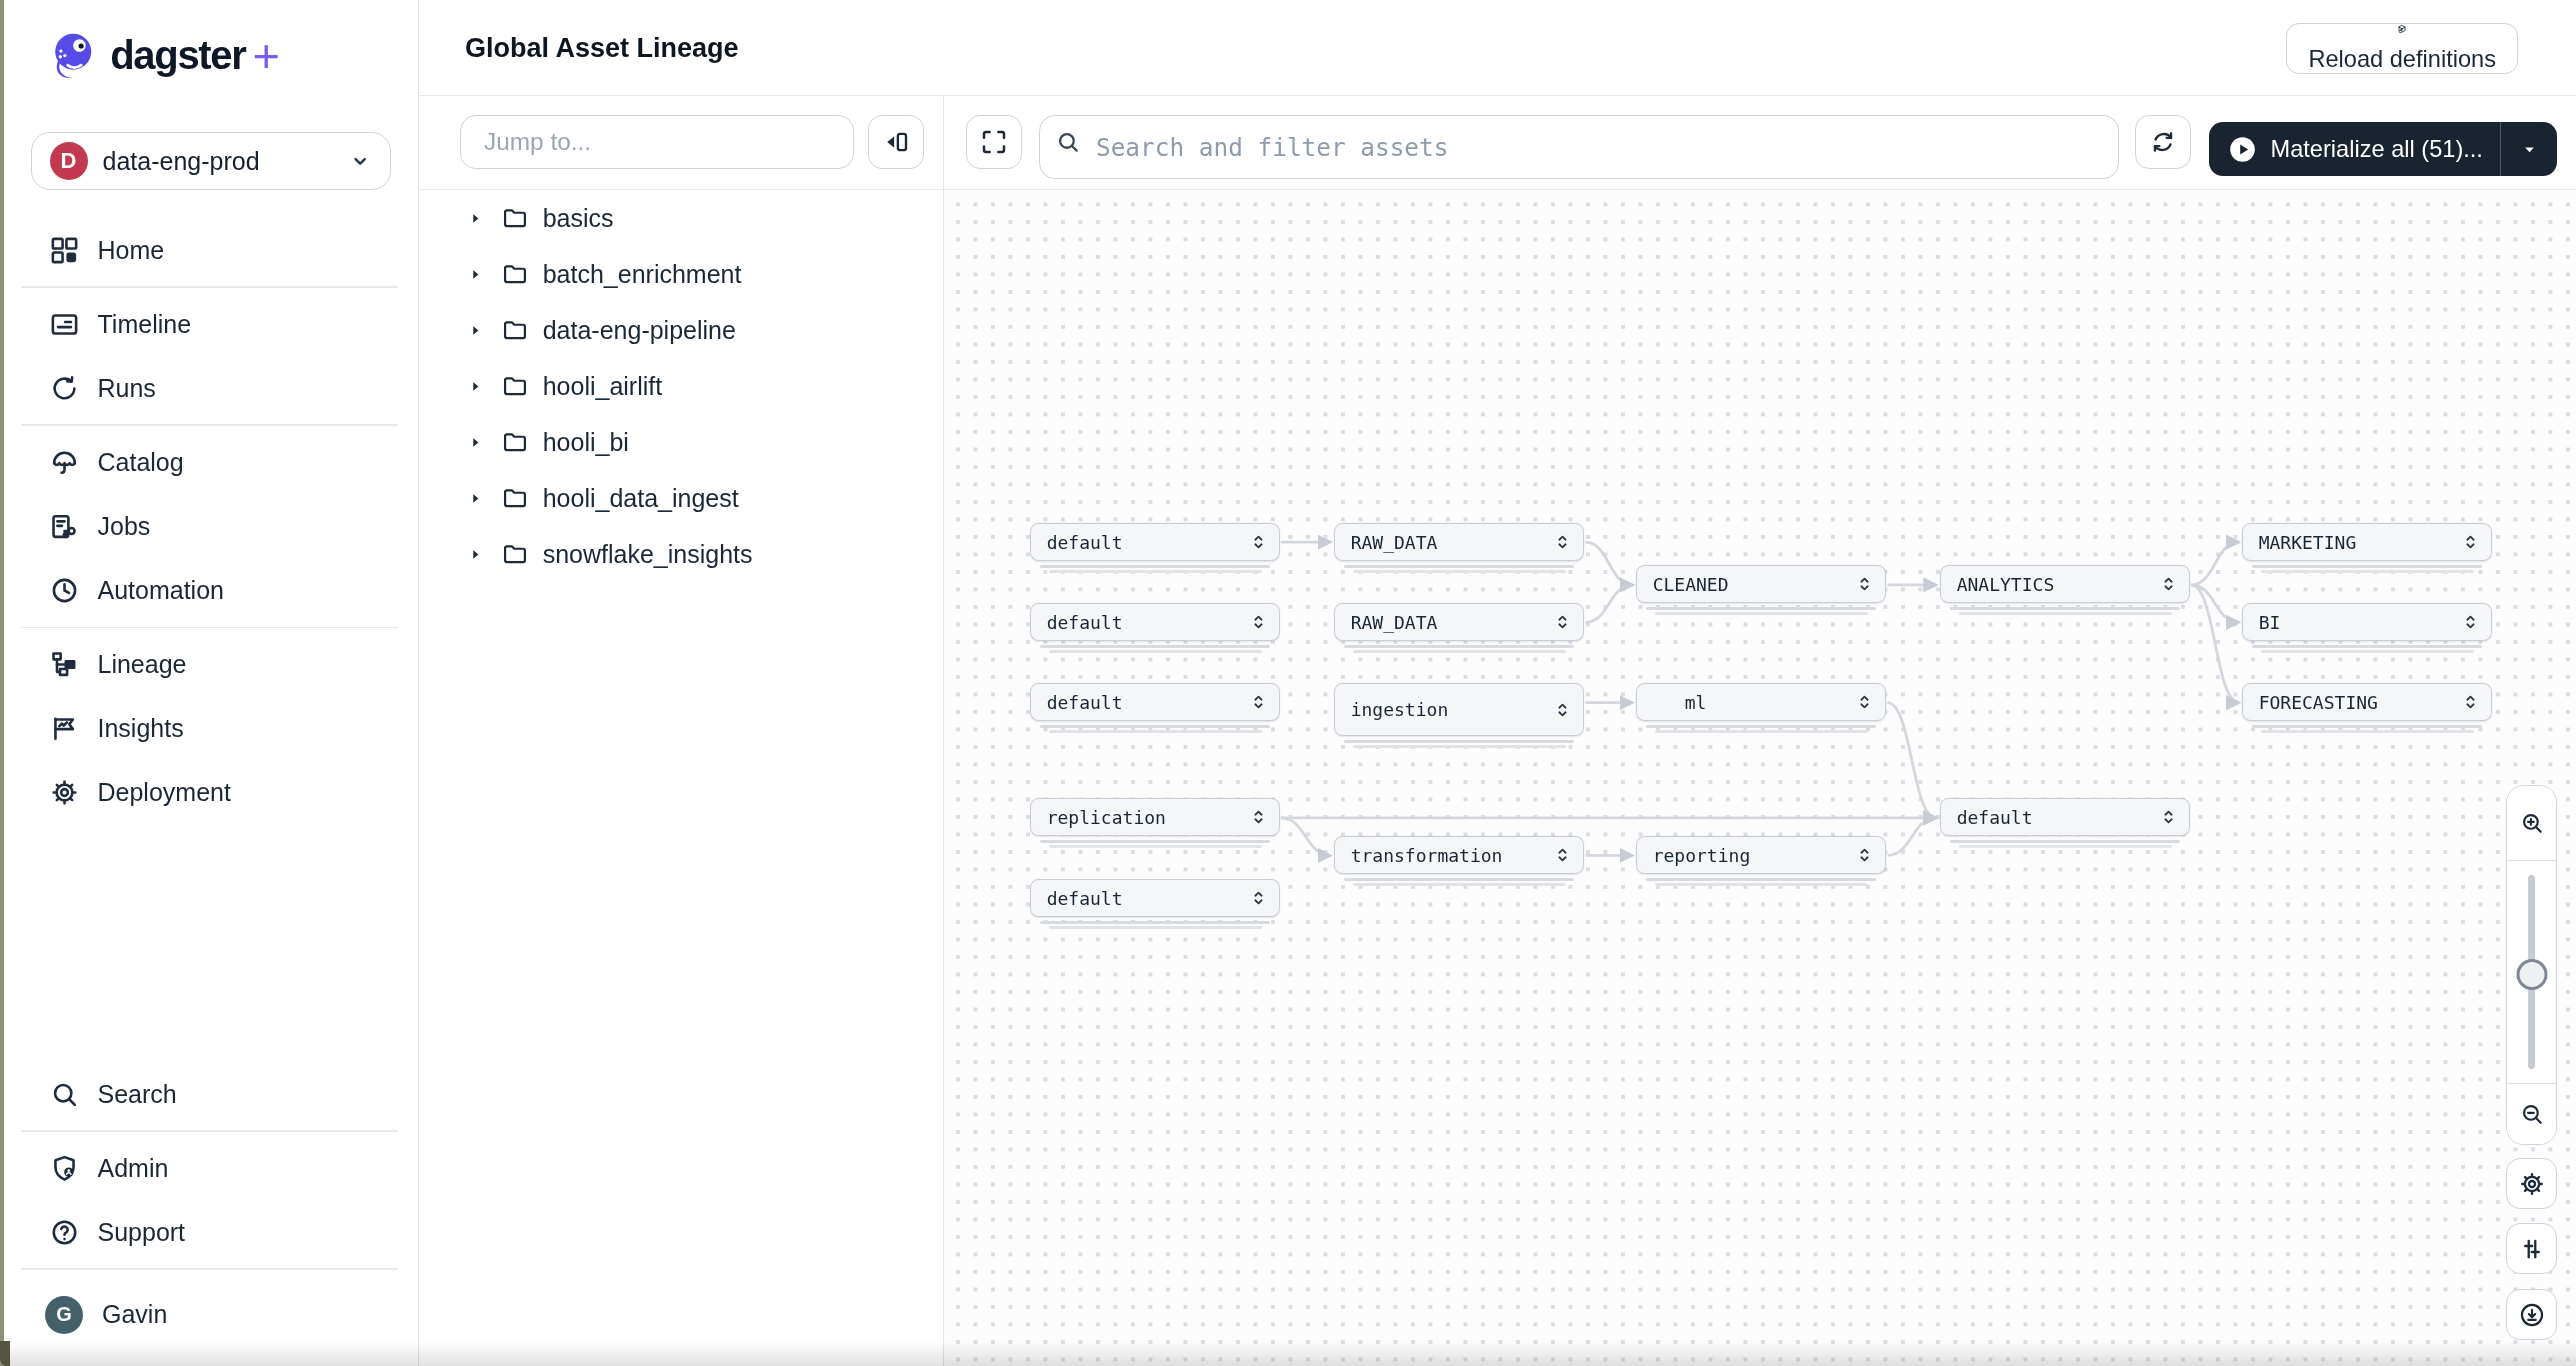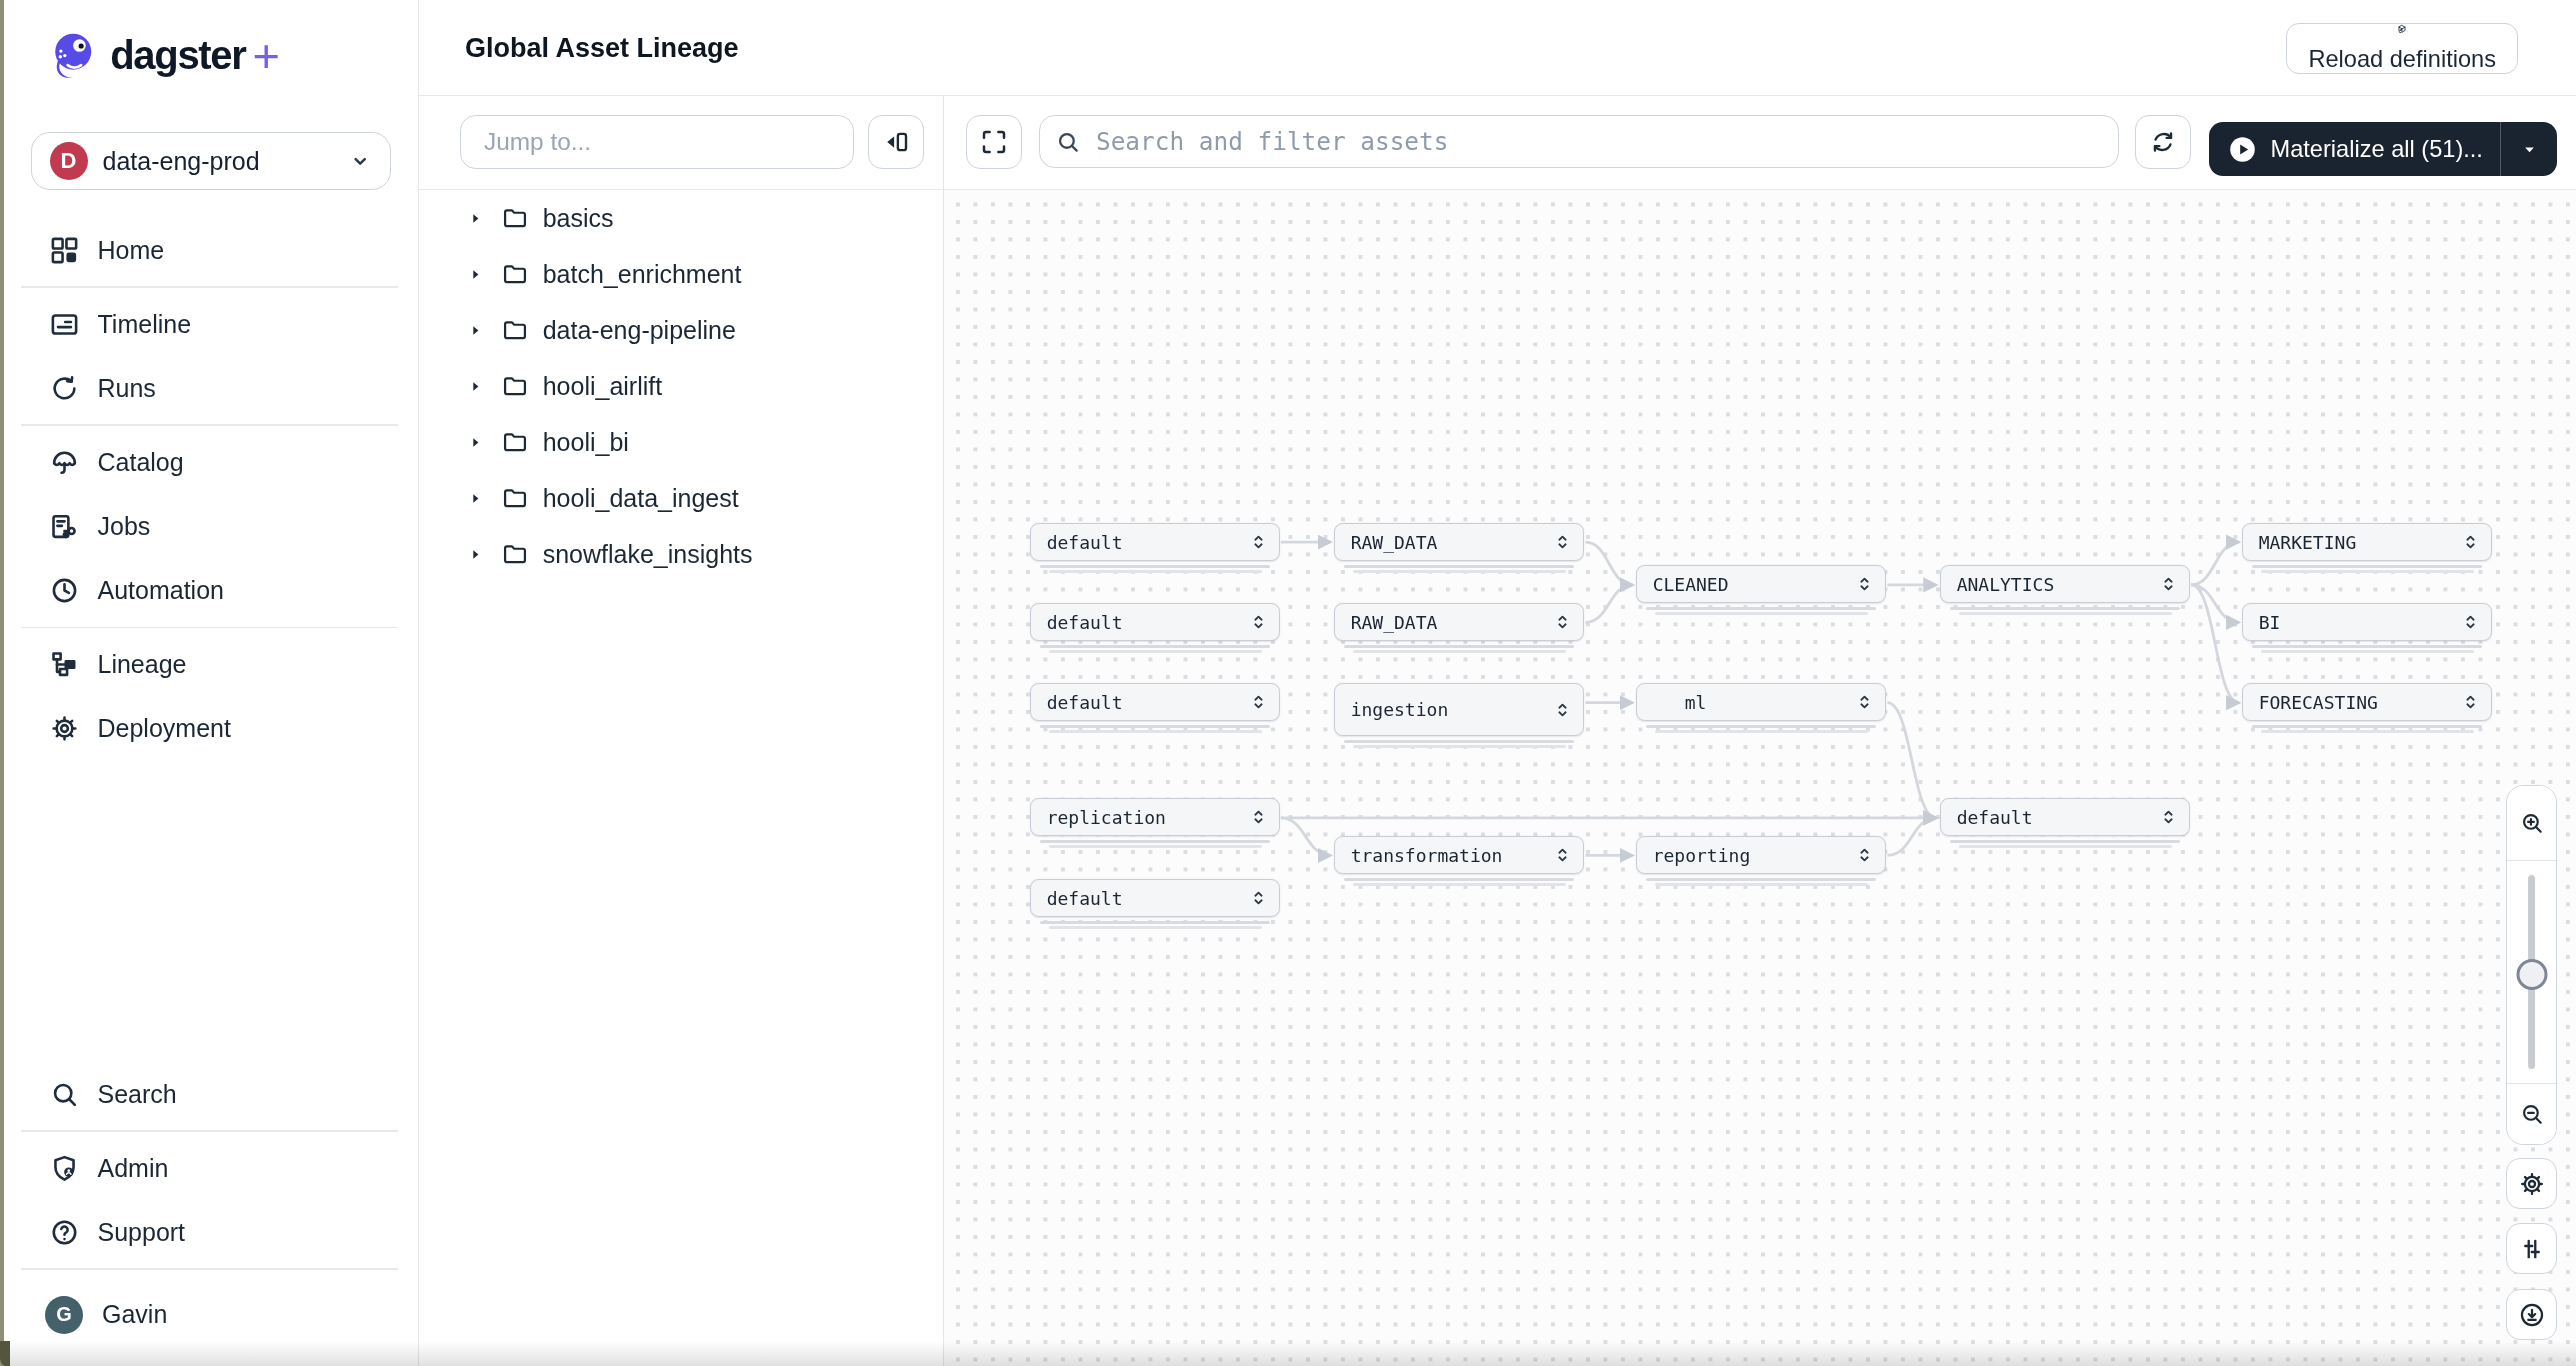--- a/index.html
+++ b/index.html
@@ -74,21 +74,21 @@
            display:flex; align-items:center; box-shadow:0 0.9px 1.7px rgba(16,24,40,.10); }
   .gnode-label { font-family:"DejaVu Sans Mono", monospace; font-size:18px; font-weight:500; color:#1b2633; margin-left:15.7px; }
   .gnode-unfold { position:absolute; right:10.5px; top:50%; transform:translateY(-50%); width:21px; height:21px; cursor:pointer; }
   .gnode::before { content:""; position:absolute; left:8.7px; right:8.7px; bottom:-7.9px; height:2.6px; background:#d7dade; border-radius:1.7px; }
   .gnode::after  { content:""; position:absolute; left:17.5px; right:17.5px; bottom:-13px; height:2.6px; background:#e1e3e7; border-radius:1.7px; }
 
   
   .canvas-toolbar { position:absolute; left:0; top:0; right:0; height:94px; background:#fff; border-bottom:1.3px solid #e6e9ed; z-index:5; }
   .fullscreen-btn { position:absolute; left:22px; top:19px; width:56px; height:54px; }
   .fullscreen-btn svg { width:30px; height:30px; }
-  .asset-search { position:absolute; left:95px; top:19px; width:1080px; height:53px; border:1.3px solid #ced4db; border-radius:15.7px;
+  .asset-search { position:absolute; left:95px; top:19px; width:1080px; height:64px; border:1.3px solid #ced4db; border-radius:15.7px;
                   background:#fff; font-family:"DejaVu Sans Mono", monospace; font-size:24.4px; color:#16202e; outline:none; padding:0 21px 0 56px; }
   .asset-search::placeholder { color:#8f9aab; }
   .search-glyph { position:absolute; left:111px; top:33px; width:26px; height:26px; pointer-events:none; }
   .refresh-btn { position:absolute; left:1191px; top:19px; width:56px; height:54px; }
   .refresh-btn svg { width:28px; height:28px; }
   .materialize-btn { position:absolute; left:1265px; top:19px; width:348px; height:54px; background:#1a2330; border:none; border-radius:14px;
                      display:flex; align-items:stretch; cursor:pointer; padding:0;margin-top:7px; }
   .mat-main { display:flex; align-items:center; gap:13px; padding:0 17.5px; flex:1; }
   .mat-main svg { width:31px; height:31px; }
   .mat-label { font-size:23.6px; font-weight:500; color:#fff; white-space:nowrap; }
@@ -200,20 +200,28 @@
         <div class="nav-divider"></div>
         <div class="nav-item">
           <span class="nav-icon"><svg viewBox="0 0 24 24" fill="none" stroke="#202c3c" stroke-width="2" stroke-linecap="round" stroke-linejoin="round">
               <rect x="3.5" y="3.5" width="5.5" height="4.5"></rect>
               <rect x="13" y="9.5" width="6.5" height="5" fill="#202c3c"></rect>
               <rect x="8.5" y="15.5" width="5.5" height="4.5"></rect>
               <path d="M6.2 8 V17.7 H8.5"></path>
               <path d="M6.2 12 H13"></path>
             </svg></span>
           <span class="nav-label">Lineage</span>
+        </div>
+        <div class="nav-item">
+          <span class="nav-icon"><svg viewBox="0 0 24 24" fill="none" stroke="#202c3c" stroke-width="2" stroke-linecap="round" stroke-linejoin="round">
+              <path d="M5 4.5 V20"></path>
+              <path d="M5 5 H18.5 L15.7 8.75 L18.5 12.5 H5"></path>
+              <path d="M8 10.2 L9.9 8.2 L11.4 9.7 L13.9 7.2"></path>
+            </svg></span>
+          <span class="nav-label">Insights</span>
         </div>
         <div class="nav-item">
           <span class="nav-icon"><svg viewBox="0 0 24 24" fill="none" stroke="#202c3c" stroke-width="2" stroke-linecap="round" stroke-linejoin="round">
               <path d="M18.1 12h2.3M16.31 16.31l1.63 1.63M12 18.1v2.3M7.69 16.31l-1.63 1.63M5.9 12H3.6M7.69 7.69L6.06 6.06M12 5.9V3.6M16.31 7.69l1.63-1.63"></path>
               <circle cx="12" cy="12" r="6.1"></circle>
               <circle cx="12" cy="12" r="2.6"></circle>
             </svg></span>
           <span class="nav-label">Deployment</span>
         </div>
       </nav>

